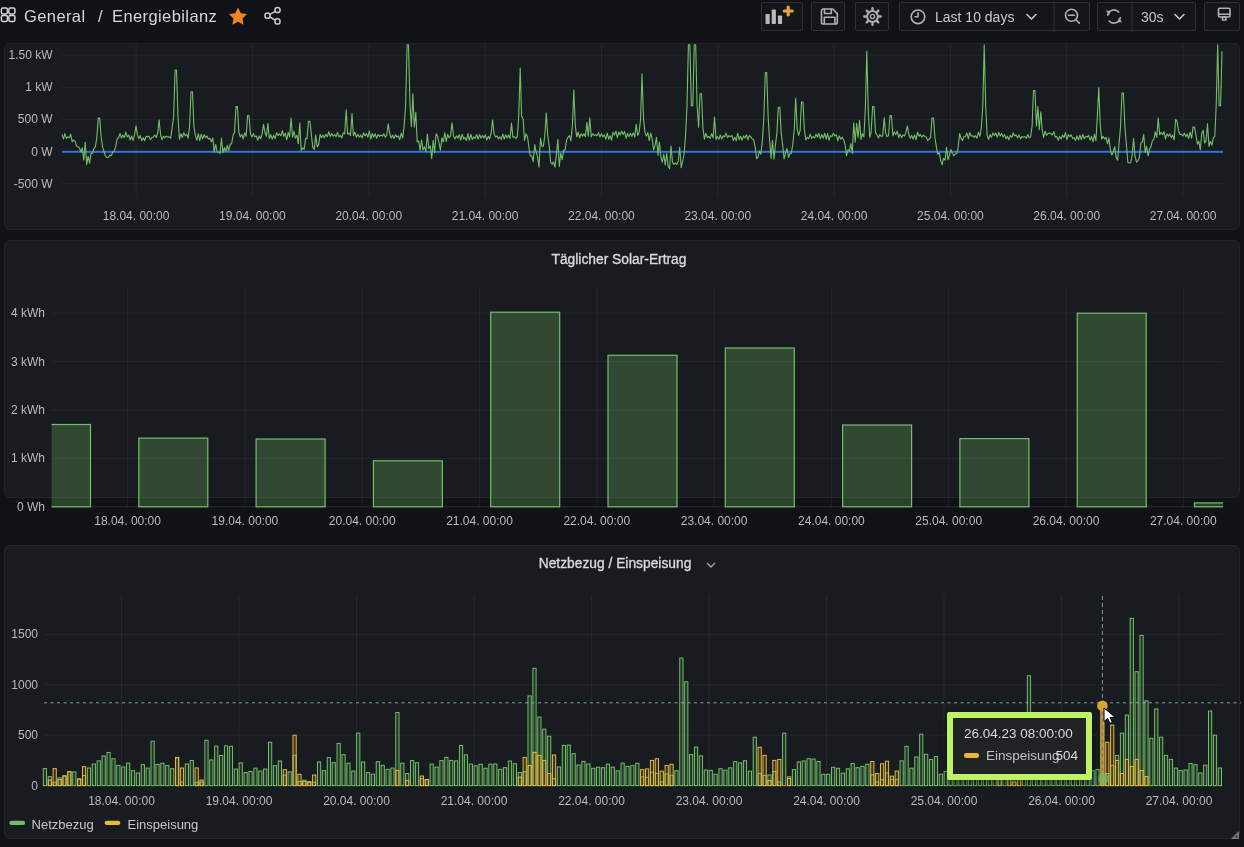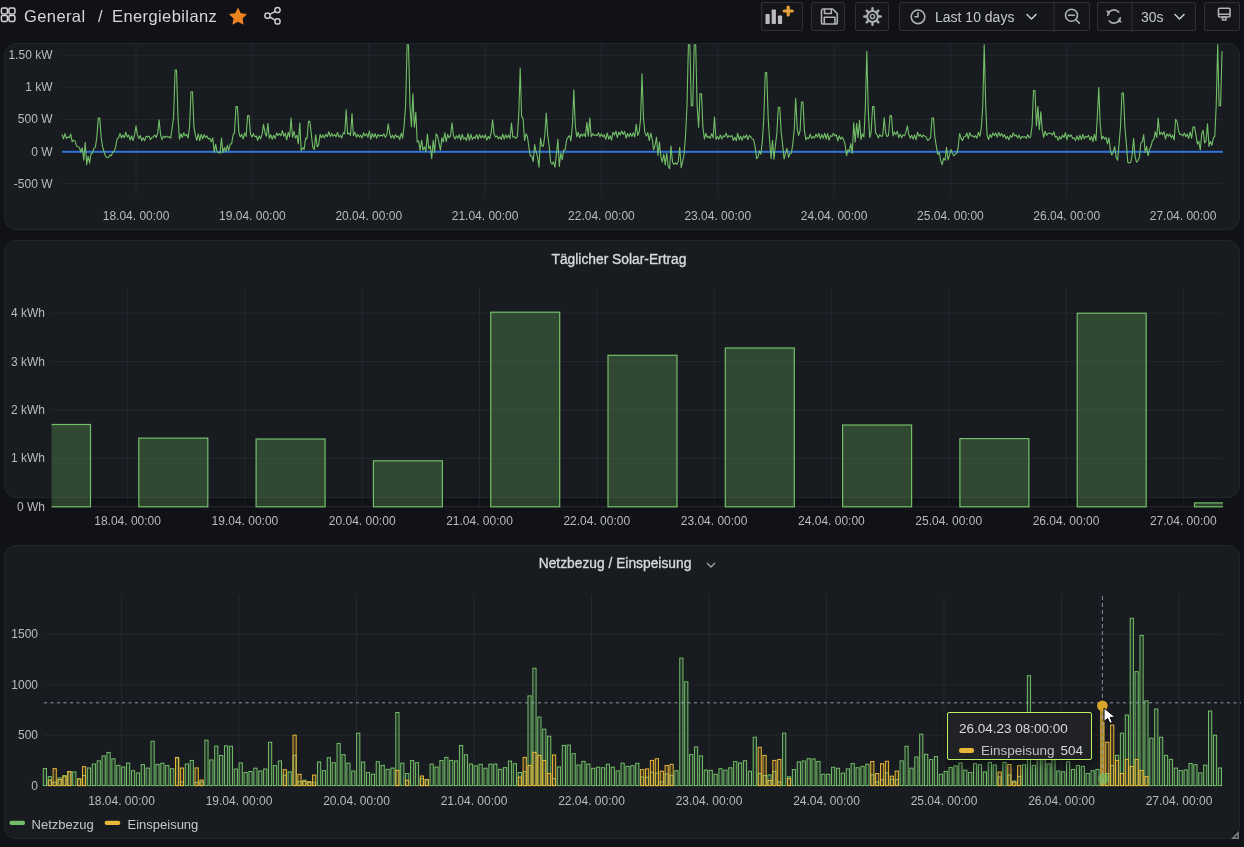--- a/index.html
+++ b/index.html
@@ -1,16 +1,16 @@
 <!DOCTYPE html>
 <html><head><meta charset="utf-8"><style>
 *{margin:0;padding:0;box-sizing:border-box}
 html,body{width:1244px;height:847px;background:#111217;overflow:hidden;
  font-family:"Liberation Sans",sans-serif}
-.panel{position:absolute;background:#181b1f;border:1px solid #22252b;border-radius:12px}
+.panel{position:absolute;background:#181b1f;border:1px solid #22252b;border-radius:6px}
 .nav{position:absolute;left:0;top:0;width:1088px;height:33px;background:#111217}
 .btn{position:absolute;top:2px;height:29px;border:1px solid #2e3036;border-radius:2px;background:#141619}
 text{font-family:"Liberation Sans",sans-serif}
 .ax{fill:#b9bbc0;font-size:12px}
 .ttl{fill:#d8d9da;font-size:13.8px;stroke:#d8d9da;stroke-width:0.35}
 .bg2{fill:rgba(115,191,105,0.28);stroke:#73BF69;stroke-width:1.2}
 .bg{stroke:#73BF69;fill:rgba(115,191,105,0.13);stroke-width:1}
 .by{stroke:#EAB839;fill:rgba(234,184,57,0.15);stroke-width:1}
 .grid{stroke:rgba(204,204,220,0.07);stroke-width:1}
 .grid0{stroke:rgba(204,204,220,0.14);stroke-width:1}
@@ -520,22 +520,22 @@
       <line x1="39" y1="156.8" x2="1236" y2="156.8" stroke="rgba(160,190,205,0.8)" stroke-width="1" stroke-dasharray="3,3.5"></line>
       <line x1="1097.4" y1="50" x2="1097.4" y2="239.6" stroke="rgba(150,180,200,0.8)" stroke-width="1" stroke-dasharray="4,3"></line>
       <circle cx="1097.4" cy="159.7" r="5.3" fill="#d9a62c"></circle>
       <circle cx="1098.5" cy="232.5" r="5.3" fill="#73BF69" fill-opacity="0.65"></circle>
       <rect x="4.4" y="274.8" width="15.7" height="4.3" rx="2.1" fill="#73BF69"></rect>
       <text x="26.6" y="283" fill="#c6c7cc" font-size="13px">Netzbezug</text>
       <rect x="99.6" y="274.8" width="15.7" height="4.3" rx="2.1" fill="#EAB839"></rect>
       <text x="122.5" y="283" fill="#c6c7cc" font-size="13px">Einspeisung</text>
       <path d="M1233.2 287 v5.3 h-5.3 Z" fill="none" stroke="#7a7d82" stroke-width="1.6"></path>
     </svg>
-<div style="position:absolute;left:942px;top:166px;width:145px;height:48px;background:#202226;
-border:1px solid #bef264;border-radius:2px;box-shadow:0 4px 8px rgba(0,0,0,.4);font-size:13.5px;color:#d8d9da">
+<div style="position:absolute;left:942px;top:166px;width:145px;height:68px;background:#202226;
+border:6px solid #bef264;border-radius:2px;box-shadow:0 4px 8px rgba(0,0,0,.4);font-size:13.5px;color:#d8d9da">
 <div style="position:absolute;left:11px;top:8px">26.04.23 08:00:00</div>
 <div style="position:absolute;left:11px;top:35px;width:15px;height:4.5px;border-radius:2.2px;background:#EAB839"></div>
 <div style="position:absolute;left:33px;top:30px;color:#c0c1c6">Einspeisung</div>
 <div style="position:absolute;right:8px;top:30px">504</div>
     </div>
 <svg style="position:absolute;left:1098px;top:161px" width="18" height="20">
 <path d="M1 1 L1 14.5 L4.6 11.4 L6.9 16.4 L9.4 15.3 L7.1 10.5 L12 10 Z" fill="#fff" stroke="#000" stroke-width="1"></path>
 </svg>
 </div>
 </body></html>

